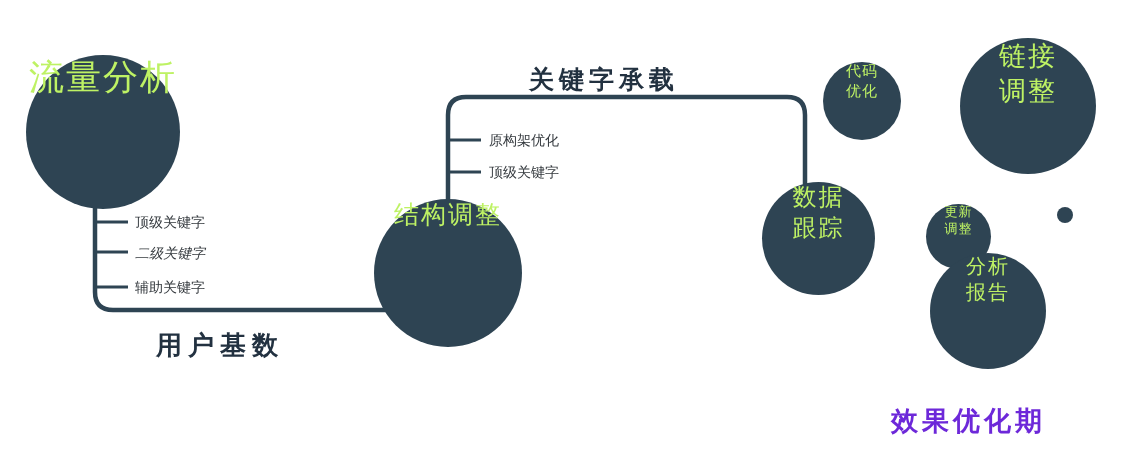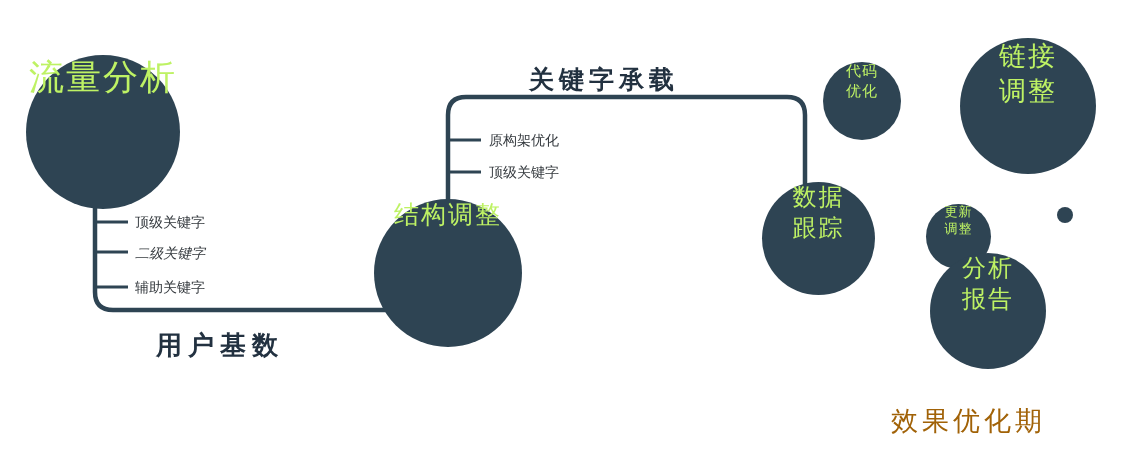--- a/index.html
+++ b/index.html
@@ -34,21 +34,21 @@
     text-align: center;
     line-height: 1.3;
     letter-spacing: 2px;
   }
   .node-traffic   { left: 26px;  top: 55px;  width: 154px; height: 154px; font-size: 35px; }
   .node-structure { left: 374px; top: 199px; width: 148px; height: 148px; font-size: 25px; }
   .node-data      { left: 762px; top: 182px; width: 113px; height: 113px; font-size: 24px; }
   .node-code      { left: 823px; top: 62px;  width: 78px;  height: 78px;  font-size: 15px; letter-spacing: 1px; }
   .node-link      { left: 960px; top: 38px;  width: 136px; height: 136px; font-size: 27px; }
   .node-update    { left: 926px; top: 204px; width: 65px;  height: 65px;  font-size: 13px; letter-spacing: 1px; }
-  .node-report    { left: 930px; top: 253px; width: 116px; height: 116px; font-size: 24px; }
+  .node-report    { left: 930px; top: 253px; width: 116px; height: 116px; font-size: 20px; }
   .node-dot       { left: 1057px; top: 207px; width: 16px; height: 16px; }
   .branch-label {
     position: absolute;
     color: #33383d;
     font-size: 14px;
     white-space: nowrap;
   }
   .bl-1 { left: 135px; top: 214px; }
   .bl-2 { left: 135px; top: 245px; font-style: italic; }
   .bl-3 { left: 135px; top: 279px; }
@@ -59,23 +59,23 @@
     color: #223140;
     font-weight: bold;
     white-space: nowrap;
   }
   .el-user    { left: 156px; top: 328px; font-size: 26px; letter-spacing: 6px; }
   .el-keyword { left: 529px; top: 63px;  font-size: 25px; letter-spacing: 5px; }
   .footer-label {
     position: absolute;
     left: 891px;
     top: 403px;
-    color: #a16207;
+    color: #6d28d9;
     font-size: 27px;
-    font-weight: 400;
+    font-weight: 700;
     letter-spacing: 4px;
     white-space: nowrap;
   }
 </style>
 </head>
 <body>
 
 <div class="canvas">
 
   <svg class="connectors" viewBox="0 0 1130 450" xmlns="http://www.w3.org/2000/svg" aria-hidden="true">

